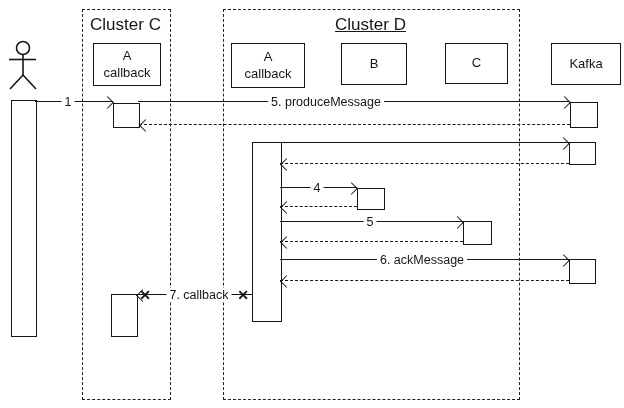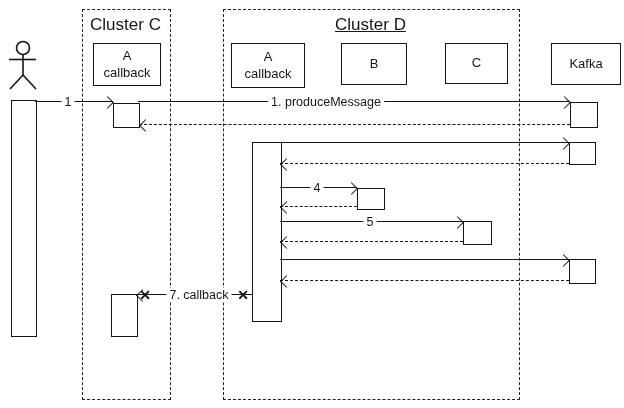--- a/index.html
+++ b/index.html
@@ -106,18 +106,19 @@
   <div class="chev r" style="left:559px; top:256px;"></div>
   <div class="ln dash" style="left:280px; top:280px; width:289px;"></div>
   <div class="chev l" style="left:282px; top:277px;"></div>
 
   <div class="ln" style="left:136px; top:294px; width:116px;"></div>
   <div class="chev l" style="left:138px; top:291px;"></div>
   <span class="xmark" style="left:145px; top:295px;">✕</span>
   <span class="xmark" style="left:243px; top:295px;">✕</span>
 
   <span class="msg-label" style="left:68px;  top:102px;">1</span>
-  <span class="msg-label" style="left:326px; top:102px;">1. produceMessage</span>
+  <span class="msg-label" style="left:326px; top:102px;">5. produceMessage</span>
   <span class="msg-label" style="left:317px; top:188px;">4</span>
   <span class="msg-label" style="left:370px; top:222px;">5</span>
+  <span class="msg-label" style="left:422px; top:260px;">6. ackMessage</span>
   <span class="msg-label" style="left:199px; top:295px;">7. callback</span>
 
 </div>
 
 </body></html>

